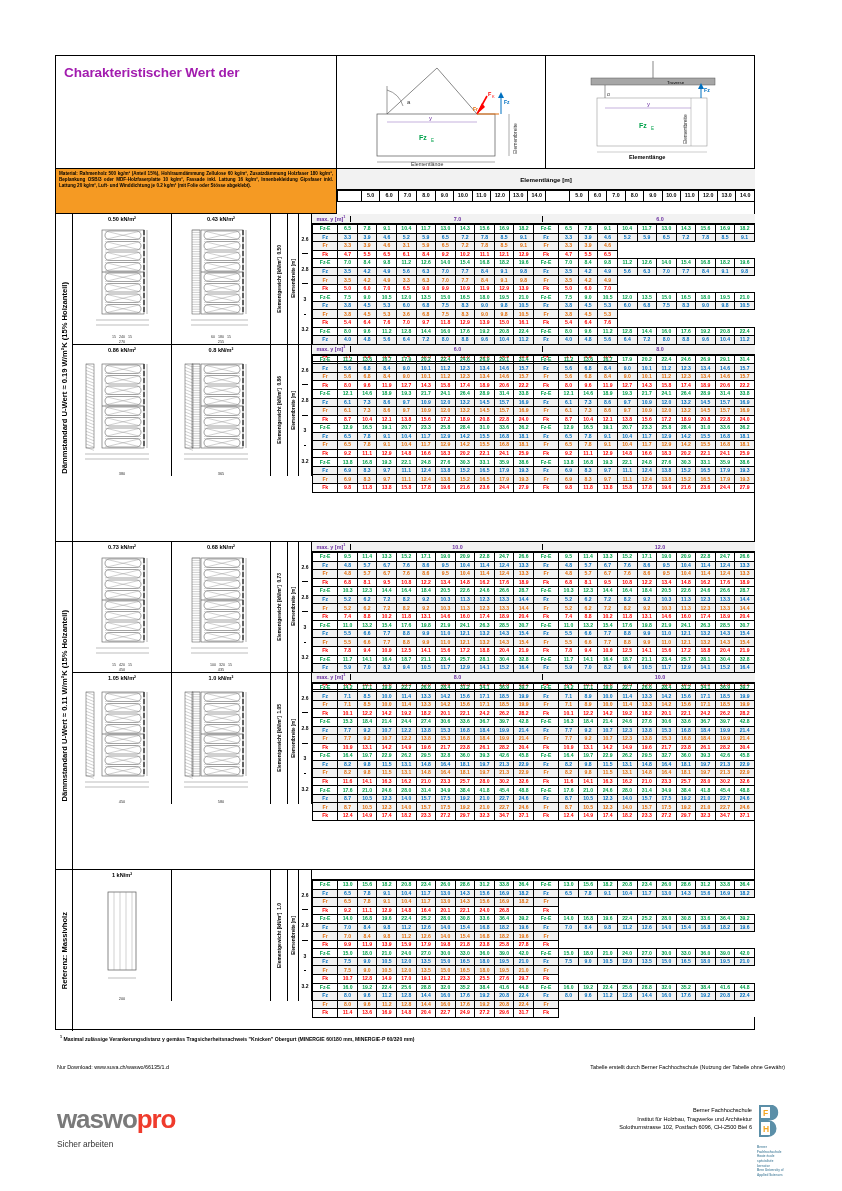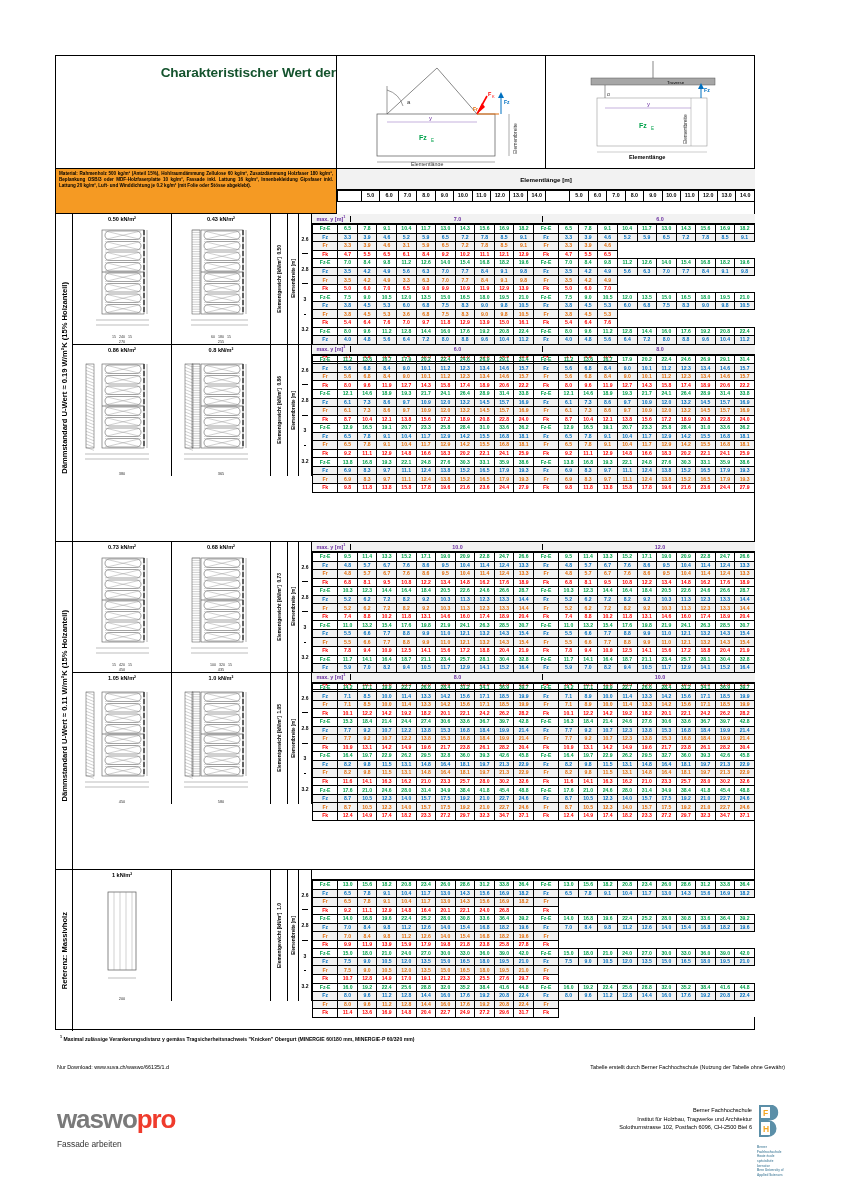--- a/index.html
+++ b/index.html
@@ -10,21 +10,21 @@
   .tbl{border-collapse:collapse;table-layout:fixed;}
   .tbl td,.tbl th{border:0.5px solid #000;padding:0;margin:0;text-align:center;
         font-size:5.1px;line-height:1;font-weight:bold;white-space:nowrap;overflow:hidden;}
 
   
   .frame{position:absolute;left:55px;top:55px;width:700px;height:975px;border:1.4px solid #000;box-sizing:border-box;}
 
   
   .titlebox{position:absolute;left:0;top:0;width:281px;height:113px;border-right:1.4px solid #000;border-bottom:1px solid #000;box-sizing:border-box;padding:7px 0 0 8px;}
   .t-red{color:#ef3b2c;font-size:17.5px;font-weight:bold;line-height:1.12;letter-spacing:-0.2px;}
-  .t-green{color:#14532d;font-size:13.6px;font-weight:bold;line-height:1.14;margin-top:2px;letter-spacing:-0.1px;text-align:right;}
+  .t-green{color:#a21caf;font-size:13.6px;font-weight:bold;line-height:1.14;margin-top:2px;letter-spacing:-0.1px;}
 
   
   .matbox{position:absolute;left:0;top:113px;width:281px;height:45px;background:#f59a23;
         border-right:1.4px solid #000;border-bottom:1px solid #000;box-sizing:border-box;
         padding:2px 3px 0 3px;font-size:4.6px;line-height:1.33;font-weight:bold;color:#000;text-align:justify;}
   .matbox b{font-weight:bold;}
   sup{font-size:72%;line-height:0;}
 
   
   .figbox{position:absolute;top:0;height:113px;border-bottom:1px solid #000;box-sizing:border-box;}
@@ -3013,21 +3013,21 @@
 
   <div class="footnote">
     <sup>1</sup>
     <span>Maximal zulässige Verankerungsdistanz y gemäss Tragsicherheitsnachweis "Knicken" Obergurt (MINERGIE 60/180 mm, MINERGIE-P 60/320 mm)</span>
   </div>
   <div class="dl">Nur Download: www.suva.ch/waswo/66135/1.d</div>
   <div class="credit">Tabelle erstellt durch Berner Fachhochschule (Nutzung der Tabelle ohne Gewähr)</div>
 
   <div class="suva">
     <span class="s1">waswo</span><span class="s2">pro</span>
-    <div class="s3">Fassade arbeiten</div>
+    <div class="s3">Sicher arbeiten</div>
   </div>
 
   <div class="bfh">
     <div class="bfhtxt">
       <div>Berner Fachhochschule</div>
       <div>Institut für Holzbau, Tragwerke und Architektur</div>
       <div>Solothurnstrasse 102, Postfach 6096, CH-2500 Biel 6</div>
     </div>
     <div class="bfhlogo">
       <svg width="28" height="36" viewBox="0 0 28 36">

